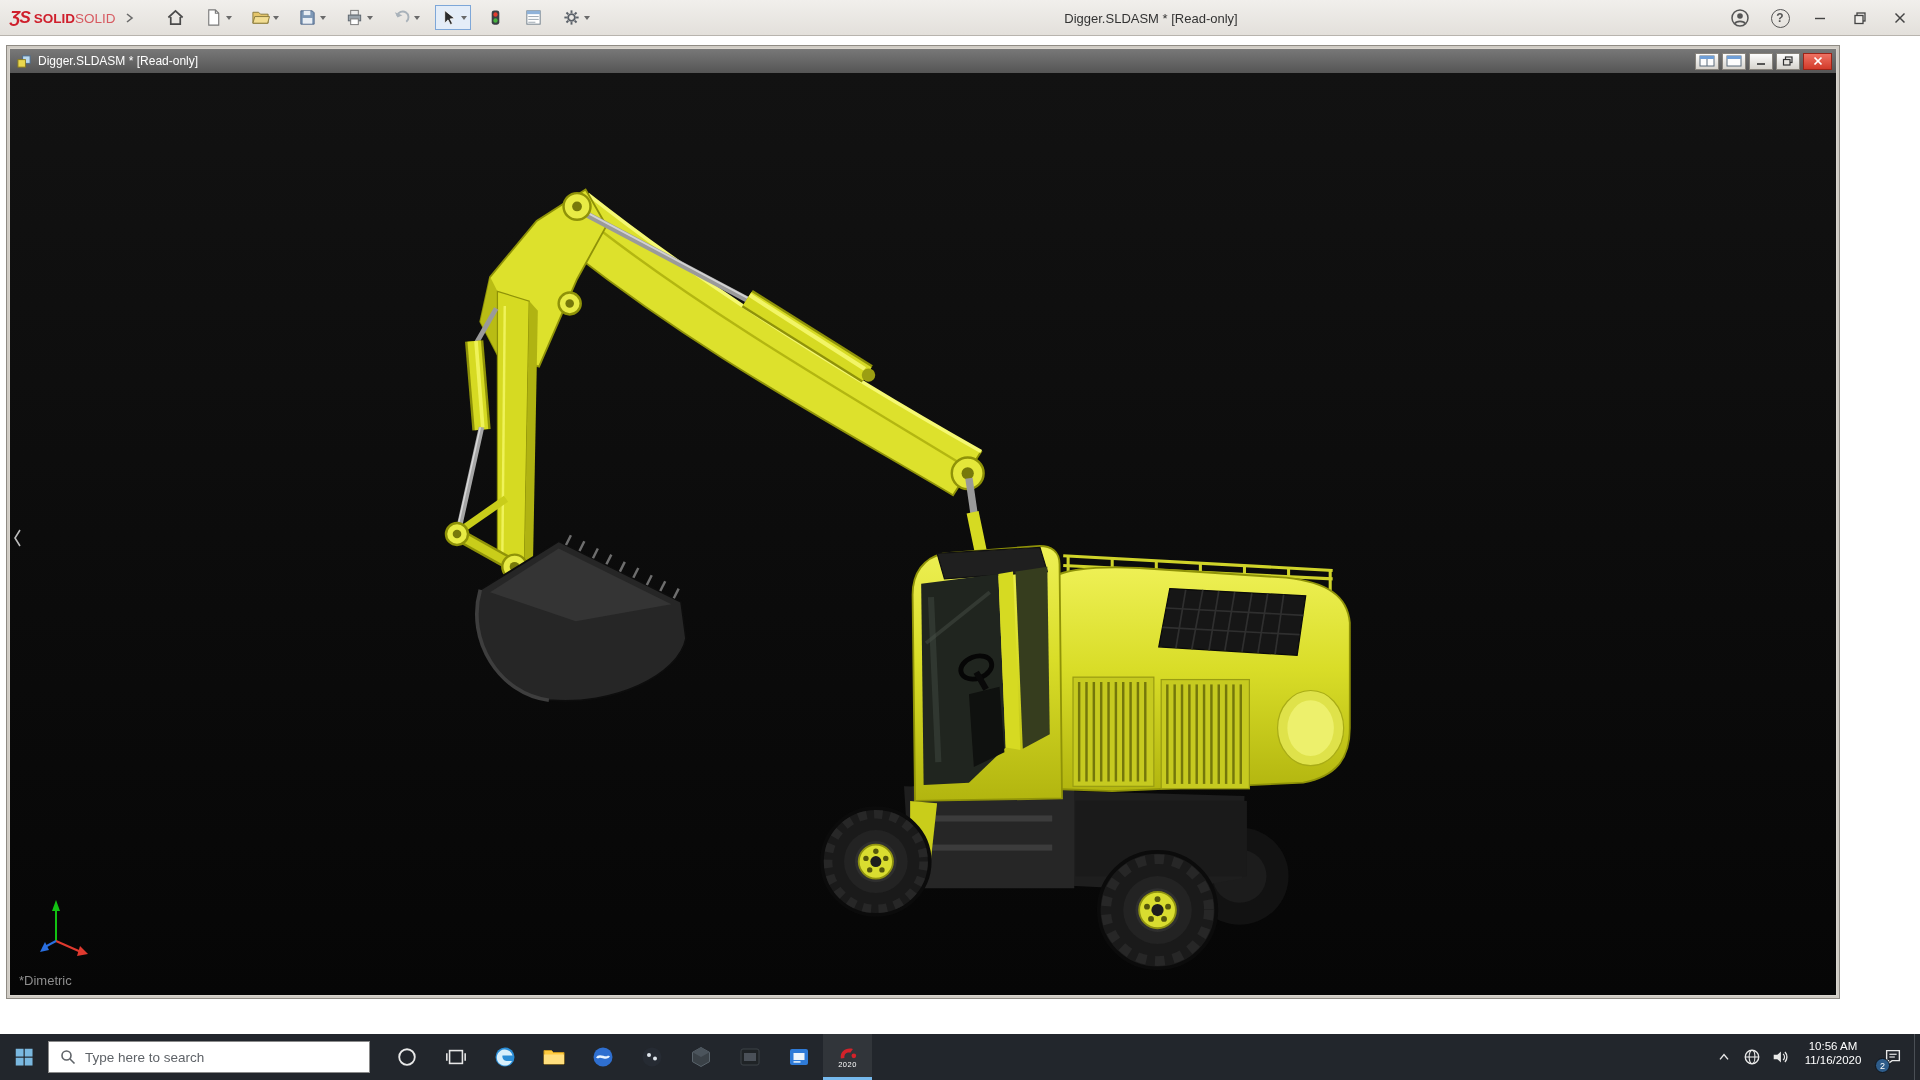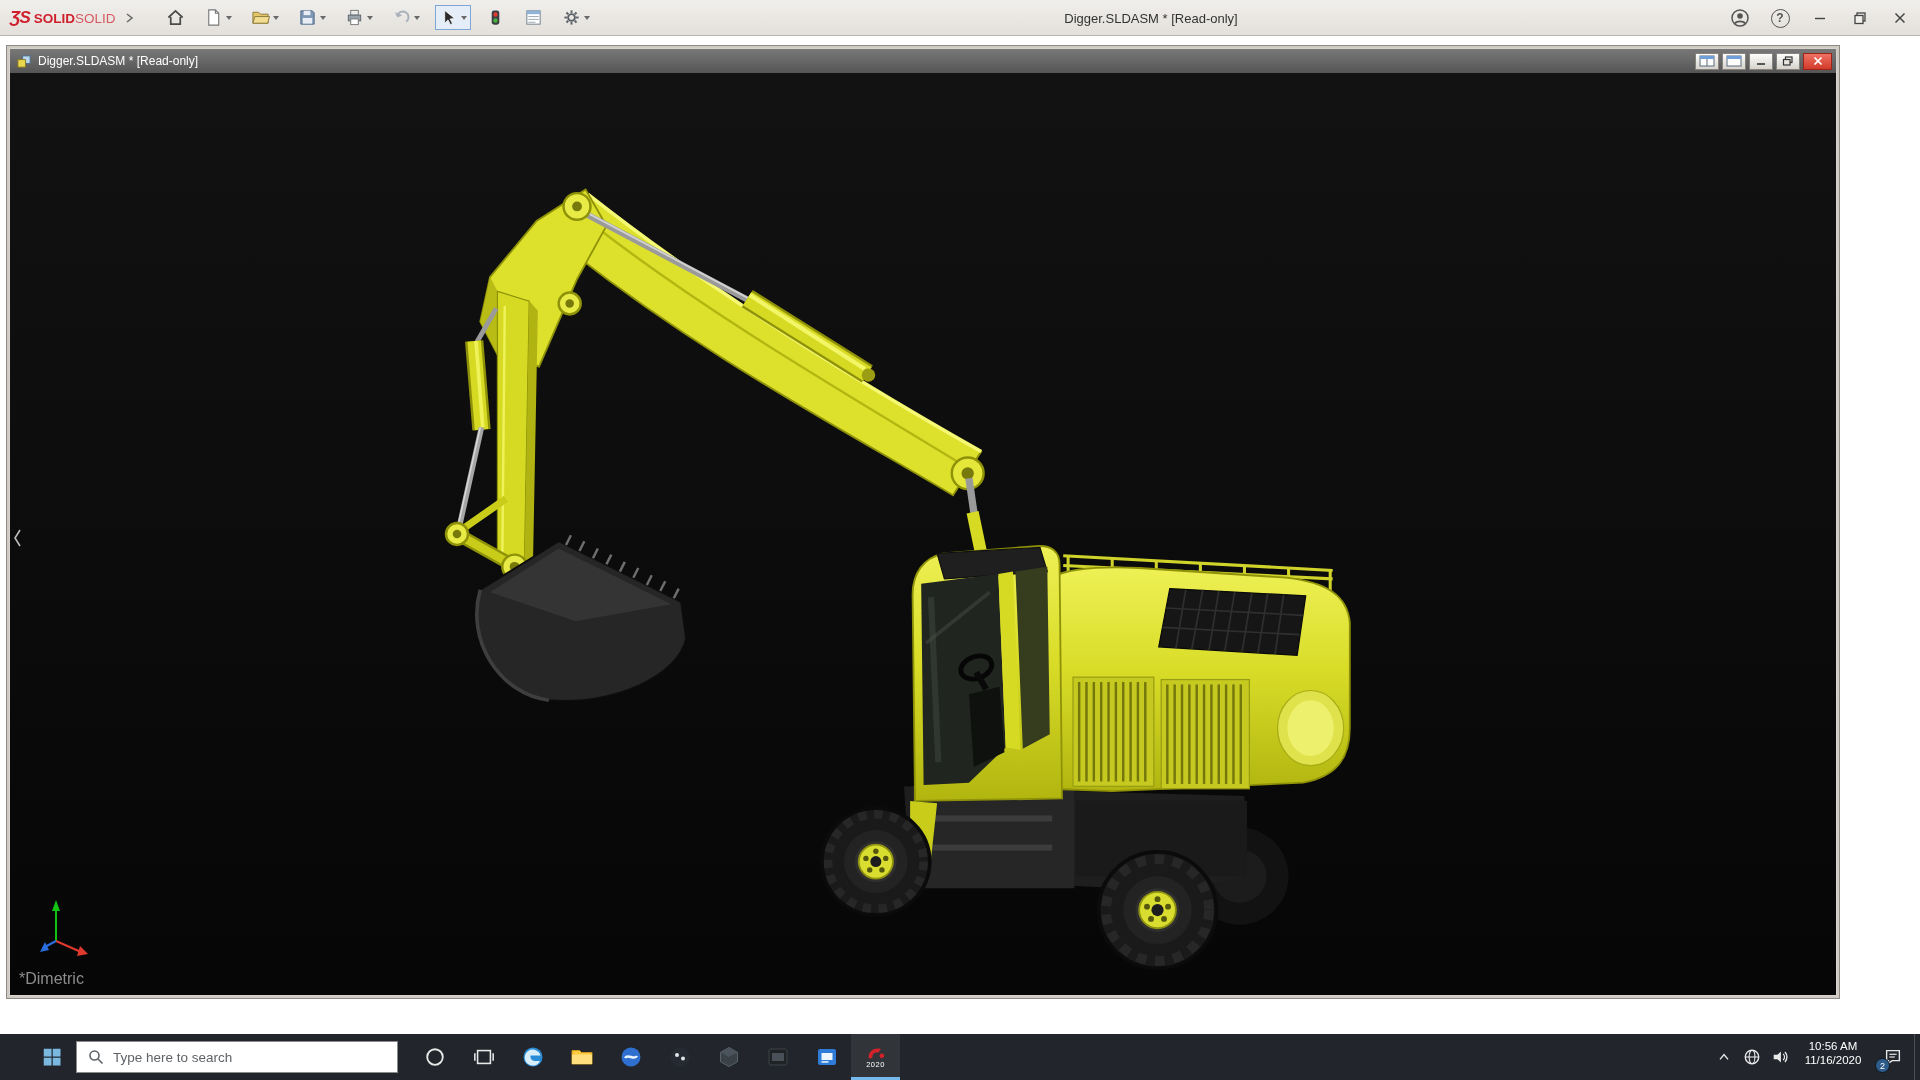--- a/index.html
+++ b/index.html
@@ -37,27 +37,27 @@
     color:#fff; font-size:12px; padding:0 4px; }
   .childbar .doc-icon { margin:0 6px 0 3px; display:flex; }
   .cbtns { margin-left:auto; display:flex; align-items:center; }
   .cbtn { width:24px; height:17px; margin-left:3px; border:1px solid #87837c;
     background:linear-gradient(#fdfdfd,#d6d3cd); display:flex; align-items:center; justify-content:center; }
   .cbtn.close { width:29px; background:linear-gradient(#ef7263,#d23a2a); border-color:#9c2418; }
   #viewport { position:absolute; left:3px; right:3px; top:27px; bottom:3px;
     background:linear-gradient(#121212,#060606); overflow:hidden; }
   #model-svg { position:absolute; left:0; top:0; width:100%; height:100%; }
   #triad { position:absolute; left:24px; bottom:36px; width:60px; height:64px; }
-  #view-label { position:absolute; left:9px; bottom:7px; color:#8d8d8d; font-size:16px; }
+  #view-label { position:absolute; left:9px; bottom:7px; color:#8d8d8d; font-size:13px; }
   #fm-collapse { position:absolute; left:0; top:49%; width:13px; height:26px;
     display:flex; align-items:center; justify-content:center; }
 
   
   #taskbar { position:absolute; left:0; top:1034px; width:1920px; height:46px;
-    background:#22262c; display:flex; align-items:center; z-index:40; color:#fff;padding-left:28px; }
+    background:#22262c; display:flex; align-items:center; z-index:40; color:#fff; }
   .tk-start { width:48px; height:46px; display:flex; align-items:center; justify-content:center; }
   .searchbox { width:322px; height:32px; background:#ffffff; border:1px solid #8a8a8a;
     display:flex; align-items:center; gap:9px; padding:0 11px; }
   .searchbox input { flex:1; border:none; outline:none; background:transparent;
     font-size:13.5px; color:#444; font-family:"Liberation Sans", sans-serif; }
   .searchbox input::placeholder { color:#5f6368; opacity:1; }
   .tk-icons { display:flex; align-items:center;margin-left:12px; }
   .tk-btn { position:relative; width:49px; height:46px; display:flex; flex-direction:column;
     align-items:center; justify-content:center; }
   .tk-btn.active { background:rgba(255,255,255,.07); box-shadow:inset 0 -3px 0 #76b9ed; }

